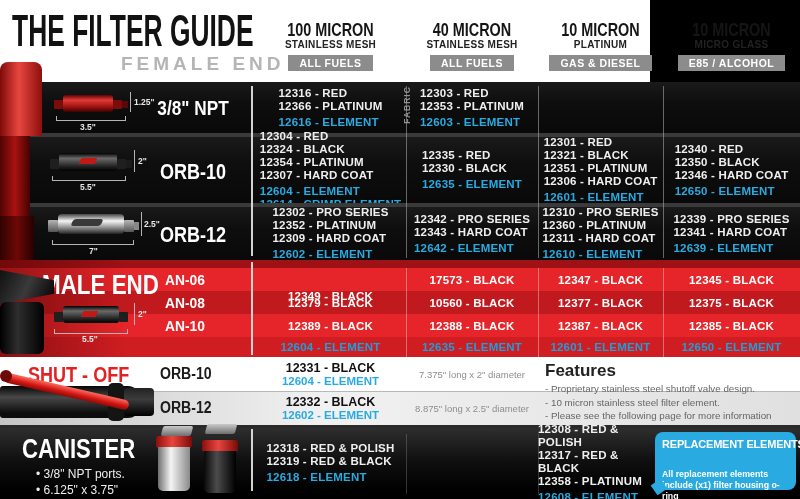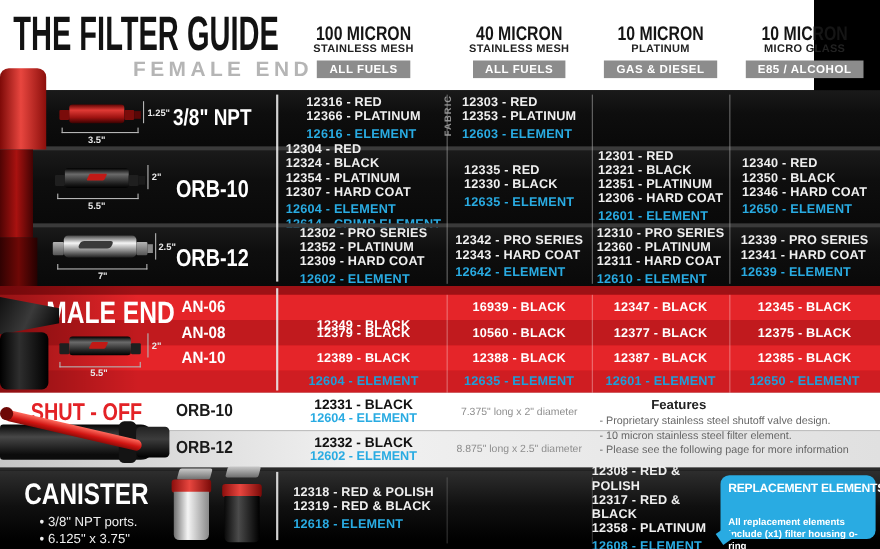--- a/index.html
+++ b/index.html
@@ -1,20 +1,20 @@
 <!DOCTYPE html>
 <html style="--accent-red: #e32226; --element-blue: #29abe2; --badge-gray: #8c8c8c;"><head>
 <meta charset="utf-8">
 <style>
   * { margin:0; padding:0; box-sizing:border-box; }
   body { font-family:"Liberation Sans","DejaVu Sans",sans-serif; background:#444; }
   #page { position:relative; width:800px; height:499px; background:#000; overflow:hidden; margin:0 auto; }
 
   
-  #header { position:absolute; left:0; top:0; width:740px; height:82px; background:#ffffff; }
+  #header { position:absolute; left:0; top:0; width:650px; height:82px; background:#ffffff; }
   .guide-title { position:absolute; left:12px; top:6px; font-size:44px; font-weight:bold; color:#121212;
     letter-spacing:0px; transform:scaleX(0.6); transform-origin:0 0; white-space:nowrap; }
   .female-label { position:absolute; left:121px; top:53px; font-size:19px; font-weight:bold; color:#b5b5b5; letter-spacing:4px; white-space:nowrap; }
   .col-head { position:absolute; top:20px; text-align:center; }
   .col-head .t1 { font-size:18px; font-weight:bold; color:#151515; transform:scaleX(0.8); white-space:nowrap; }
   .col-head .t2 { font-size:10px; font-weight:bold; color:#222; letter-spacing:0.3px; margin-top:-2px; white-space:nowrap; }
   .col-head .badge { display:inline-block; margin-top:5px; background:var(--badge-gray,#8c8c8c); color:#fff;
     font-size:10.5px; font-weight:bold; padding:2px 11px; letter-spacing:0.5px; white-space:nowrap; }
 
   
@@ -53,21 +53,21 @@
   #shutoff { position:absolute; left:0; top:357px; width:800px; height:68px; background:#fff; }
   .so-row2 { position:absolute; left:0; top:34px; width:800px; height:34px; border-top:1px solid #b8b8b8;
     background:linear-gradient(90deg,#c6c6c6,#f1f1f1 40%,#e0e0e0); }
   .so-title { position:absolute; left:28px; top:5px; font-size:22px; font-weight:bold; color:var(--accent-red,#e32226);
     transform:scaleX(0.82); transform-origin:0 0; white-space:nowrap; }
   .so-label { position:absolute; left:160px; font-size:16px; font-weight:bold; color:#1a1a1a; transform:scaleX(0.88); transform-origin:0 0; white-space:nowrap; }
   .so-part { font-size:12.5px; font-weight:bold; color:#111; line-height:14px; white-space:nowrap; }
   .so-el { font-size:11.5px; font-weight:bold; color:var(--element-blue,#2aa9e0); line-height:13px; white-space:nowrap; }
   .so-size { position:absolute; font-size:9.5px; color:#8e8e8e; white-space:nowrap; text-align:center; }
   .features { position:absolute; left:545px; top:4px; width:252px; }
-  .features .ft { font-size:12px; font-weight:bold; color:#222;margin-left:47px; }
+  .features .ft { font-size:17px; font-weight:bold; color:#222; }
   .features .fi { font-size:9.8px; color:#666; line-height:13.5px; white-space:pre-line; margin-top:1px; }
 
   
   #canister { position:absolute; left:0; top:425px; width:800px; height:74px;
     background:linear-gradient(180deg,#2e2e2e,#101010 45%,#000 90%); border-top:3px solid #2a2a2a; }
   .can-title { position:absolute; left:22px; top:6px; font-size:27px; font-weight:bold; color:#fff;
     transform:scaleX(0.82); transform-origin:0 0; white-space:nowrap; }
   .can-bullets { position:absolute; left:36px; top:38px; font-size:12px; color:#eee; line-height:16px; white-space:pre-line; }
   .callout { position:absolute; left:655px; top:4px; width:141px; height:58px; background:var(--element-blue,#29abe2);
     border-radius:8px; padding:6px 7px; }
@@ -219,21 +219,21 @@
     <div class="mband" style="top:54px;height:23px;background:#e52529;"></div>
     <div class="mband" style="top:77px;height:20px;background:#cf1d22;"></div>
     <div class="male-vignette"></div>
 
     <div class="male-title">MALE END</div>
     <div class="an-label" style="top:11px;">AN-06</div>
     <div class="an-label" style="top:34px;">AN-08</div>
     <div class="an-label" style="top:57px;">AN-10</div>
 
     <div class="mcell cx1" style="top:24px;">12349 - BLACK</div>
-    <div class="mcell cx2" style="top:8px;">16939 - BLACK</div>
+    <div class="mcell cx2" style="top:8px;">17573 - BLACK</div>
     <div class="mcell cx3" style="top:8px;">12347 - BLACK</div>
     <div class="mcell cx4" style="top:8px;">12345 - BLACK</div>
     <div class="mcell cx1" style="top:31px;">12379 - BLACK</div>
     <div class="mcell cx2" style="top:31px;">10560 - BLACK</div>
     <div class="mcell cx3" style="top:31px;text-align:right;">12377 - BLACK</div>
     <div class="mcell cx4" style="top:31px;">12375 - BLACK</div>
     <div class="mcell cx1" style="top:54px;">12389 - BLACK</div>
     <div class="mcell cx2" style="top:54px;">12388 - BLACK</div>
     <div class="mcell cx3" style="top:54px;">12387 - BLACK</div>
     <div class="mcell cx4" style="top:54px;">12385 - BLACK</div>

